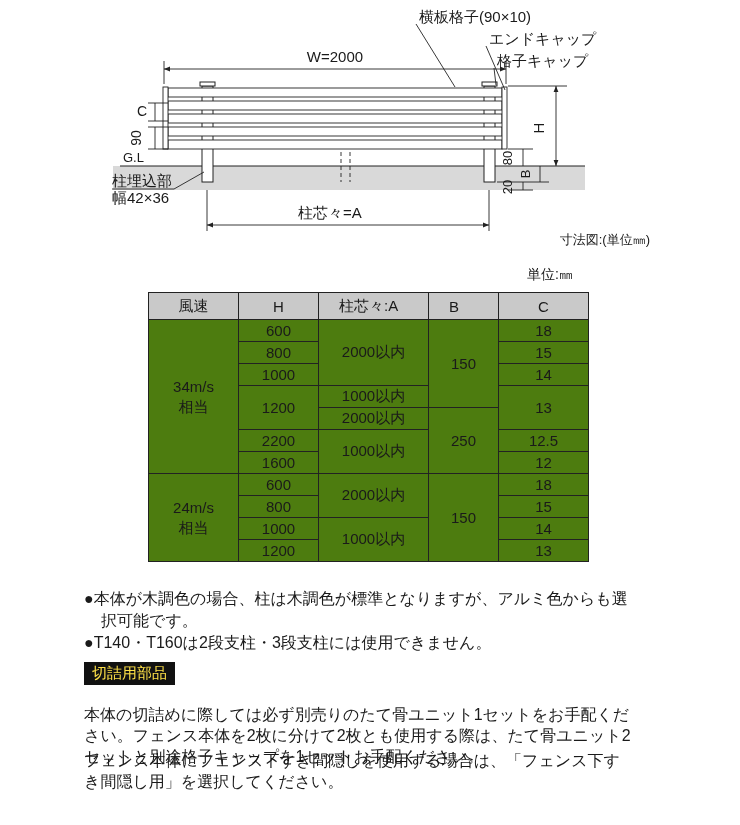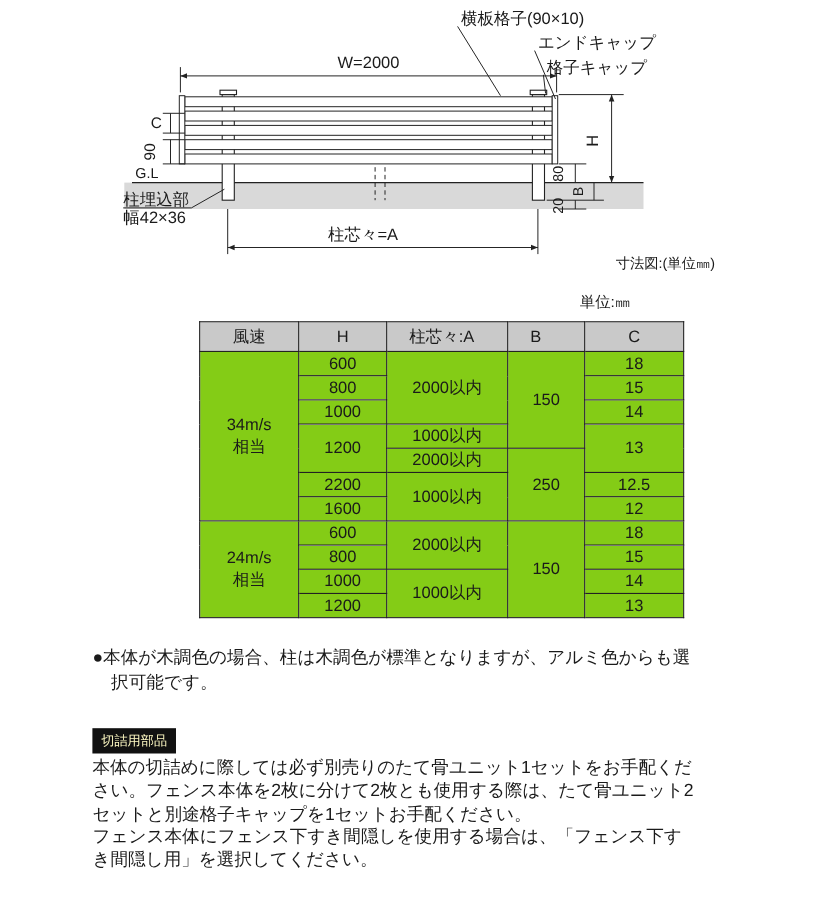--- a/index.html
+++ b/index.html
@@ -12,43 +12,43 @@
 
   svg text { font-family:"Liberation Sans", sans-serif; fill:#1a1a1a; }
 
   .unit-note {
     position:absolute; left:148px; top:266px; width:425px;
     text-align:right; font-size:14px;
   }
 
   table.spec-table {
     position:absolute; left:148px; top:292px;
-    border-collapse:collapse; table-layout:fixed;margin-left:33px;
+    border-collapse:collapse; table-layout:fixed;
   }
   .spec-table th, .spec-table td {
     border:1px solid #222; font-size:15px; text-align:center;
     vertical-align:middle; overflow:hidden;
   }
   .spec-table th { background:#c9c9c9; height:27px; font-weight:normal; }
   .spec-table th.al { text-align:left; padding-left:20px; }
-  .spec-table td { height:22px; background:#84cc16; }
+  .spec-table td { height:22px; background:#4d7c0f; }
   .spec-table td.wind { white-space:pre-line; line-height:20px; }
 
   .notes {
     position:absolute; left:84px; top:588px; width:552px;
     font-size:16px; line-height:22px;
   }
   .note { padding-left:17px; text-indent:-17px; }
 
   .section { position:absolute; left:84px; width:556px; }
   .sec1 { top:662px; }
   .sec2 { top:750px; }
   .badge {
-    display:inline-block; background:#111; color:#fef9c3;
-    font-size:12px; line-height:18px; padding:2px 8px 3px; margin-bottom:3px;
+    display:inline-block; background:#111; color:#fde047;
+    font-size:15px; line-height:18px; padding:2px 8px 3px; margin-bottom:19px;
   }
   .section .body { font-size:16px; line-height:21px; width:552px; }
 </style>
 </head>
 <body>
 
 <div class="page">
 
   <svg width="740" height="262" viewBox="0 0 740 262" style="position:absolute;left:0;top:0;">
     <defs>
@@ -227,20 +227,21 @@
       </tr>
       <tr>
         <td>1200</td>
         <td>13</td>
       </tr>
     </tbody>
   </table>
 
   <div class="notes">
     <div class="note">●本体が木調色の場合、柱は木調色が標準となりますが、アルミ色からも選択可能です。</div>
+    <div class="note">●T140・T160は2段支柱・3段支柱には使用できません。</div>
   </div>
 
   <div class="section sec1">
     <div class="badge">切詰用部品</div>
     <div class="body">本体の切詰めに際しては必ず別売りのたて骨ユニット1セットをお手配ください。フェンス本体を2枚に分けて2枚とも使用する際は、たて骨ユニット2セットと別途格子キャップを1セットお手配ください。</div>
   </div>
 
   <div class="section sec2">
     <div class="body">フェンス本体にフェンス下すき間隠しを使用する場合は、「フェンス下すき間隠し用」を選択してください。</div>
   </div>

